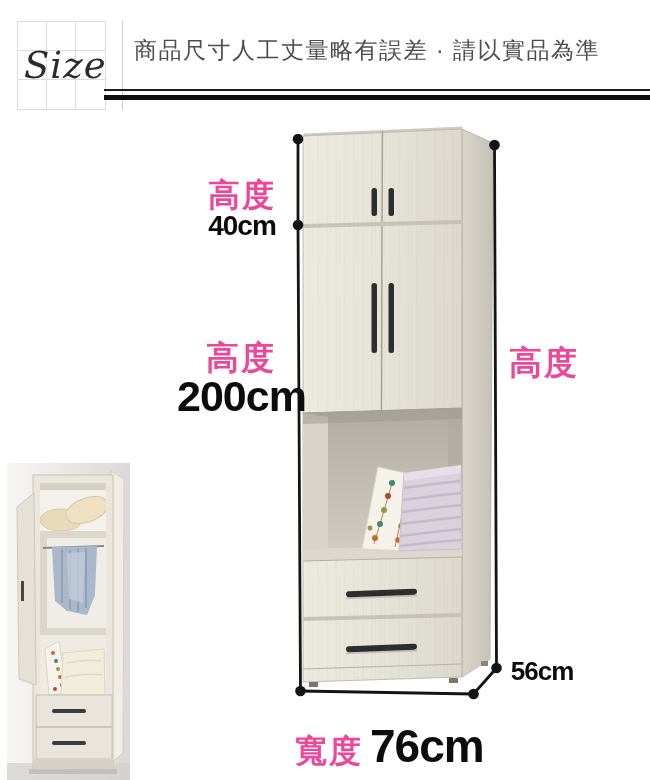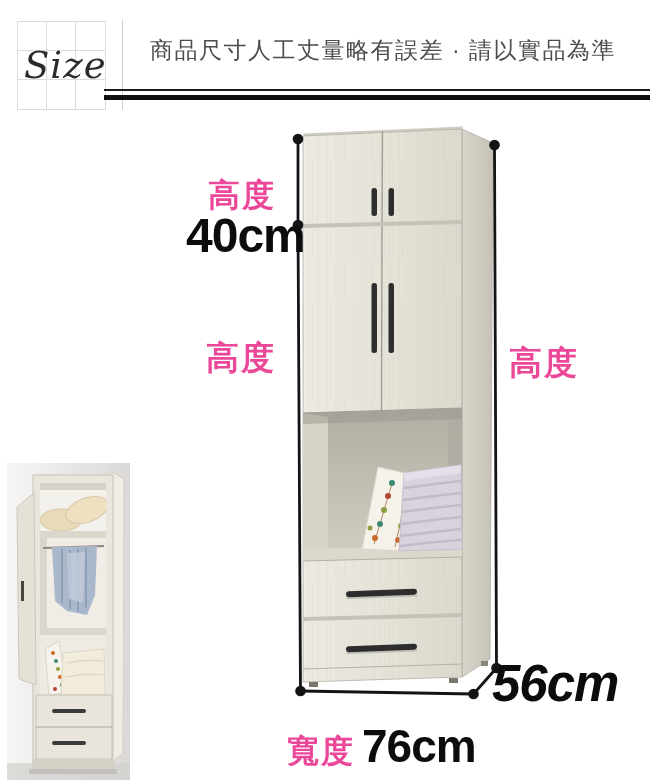--- a/index.html
+++ b/index.html
@@ -7,42 +7,42 @@
        font-family:"Liberation Sans", sans-serif;}
   .abs{position:absolute;}
 
   
   .size-grid{left:17px;top:21px;width:88px;height:88px;display:grid;
              grid-template-columns:repeat(3,1fr);grid-template-rows:repeat(3,1fr);}
   .size-grid .cell{border:1px solid #dcdcdc;margin:-0.5px;background:#ffffff;}
   .size-label{left:24px;top:44px;font-family:"DejaVu Serif","Liberation Serif",serif;
               font-style:italic;font-size:37px;color:#2b2b2b;letter-spacing:1px;}
   .v-divider{left:122px;top:20px;width:1px;height:90px;background:#cfcfcf;}
-  .notice{left:150px;top:35px;font-size:23px;color:#4d4d4d;letter-spacing:1.5px;
+  .notice{left:134px;top:35px;font-size:23px;color:#4d4d4d;letter-spacing:1.5px;
           font-weight:500;white-space:nowrap;}
   .rule-thin{left:104px;top:89px;width:546px;height:2px;background:#1c1c1c;}
   .rule-thick{left:104px;top:95px;width:546px;height:5px;background:#101010;}
 
   
   .dim{position:absolute;font-weight:700;text-align:center;line-height:1.02;white-space:nowrap;}
   .dim .lab{display:block;font-size:33px;letter-spacing:2px;}
   .dim .val{display:block;letter-spacing:-1px;color:#0c0c0c;}
   .dim-h40{left:186px;top:139px;width:112px;}
   .dim-h40 .lab{font-size:32px;}
-  .dim-h40 .val{font-size:48px;}
+  .dim-h40 .val{font-size:28px;}
   .dim-h200{left:177px;top:301px;width:128px;}
   .dim-h200 .val{font-size:43px;}
   .dim-h240{left:478px;top:306px;width:132px;}
   .dim-h240 .val{font-size:41px;}
-  .dim-w76{left:287px;top:695px;display:inline-flex;align-items:baseline;text-align:left;}
+  .dim-w76{left:295px;top:695px;display:inline-flex;align-items:baseline;text-align:left;}
   .dim-w76 .lab{display:inline;font-size:32px;}
   .dim-w76 .val{display:inline;font-size:46px;margin-left:7px;}
   .dim-d56{left:492px;top:658px;width:100px;}
   .dim-d56 .lab{font-size:30px;letter-spacing:1px;}
-  .dim-d56 .val{font-size:51px;font-style:italic;}
+  .dim-d56 .val{font-size:26px;}
   .red{color:#ec4899;margin-top:40px;}
 </style>
 </head>
 <body>
 
 <div class="abs size-grid">
   <div class="cell"></div>
   <div class="cell"></div>
   <div class="cell"></div>
   <div class="cell"></div>
@@ -167,20 +167,21 @@
       <circle cx="494.5" cy="145" r="5.3"></circle>
   </g>
 </svg>
 
 <div class="dim dim-h40">
   <span class="lab red">高度</span>
   <span class="val">40cm</span>
 </div>
 <div class="dim dim-h200">
   <span class="lab red">高度</span>
+  <span class="val">200cm</span>
 </div>
 <div class="dim dim-h240">
   <span class="lab red">高度</span>
 </div>
 <div class="dim dim-w76">
   <span class="lab red">寬度</span>
   <span class="val">76cm</span>
 </div>
 <div class="dim dim-d56">
   <span class="val">56cm</span>

